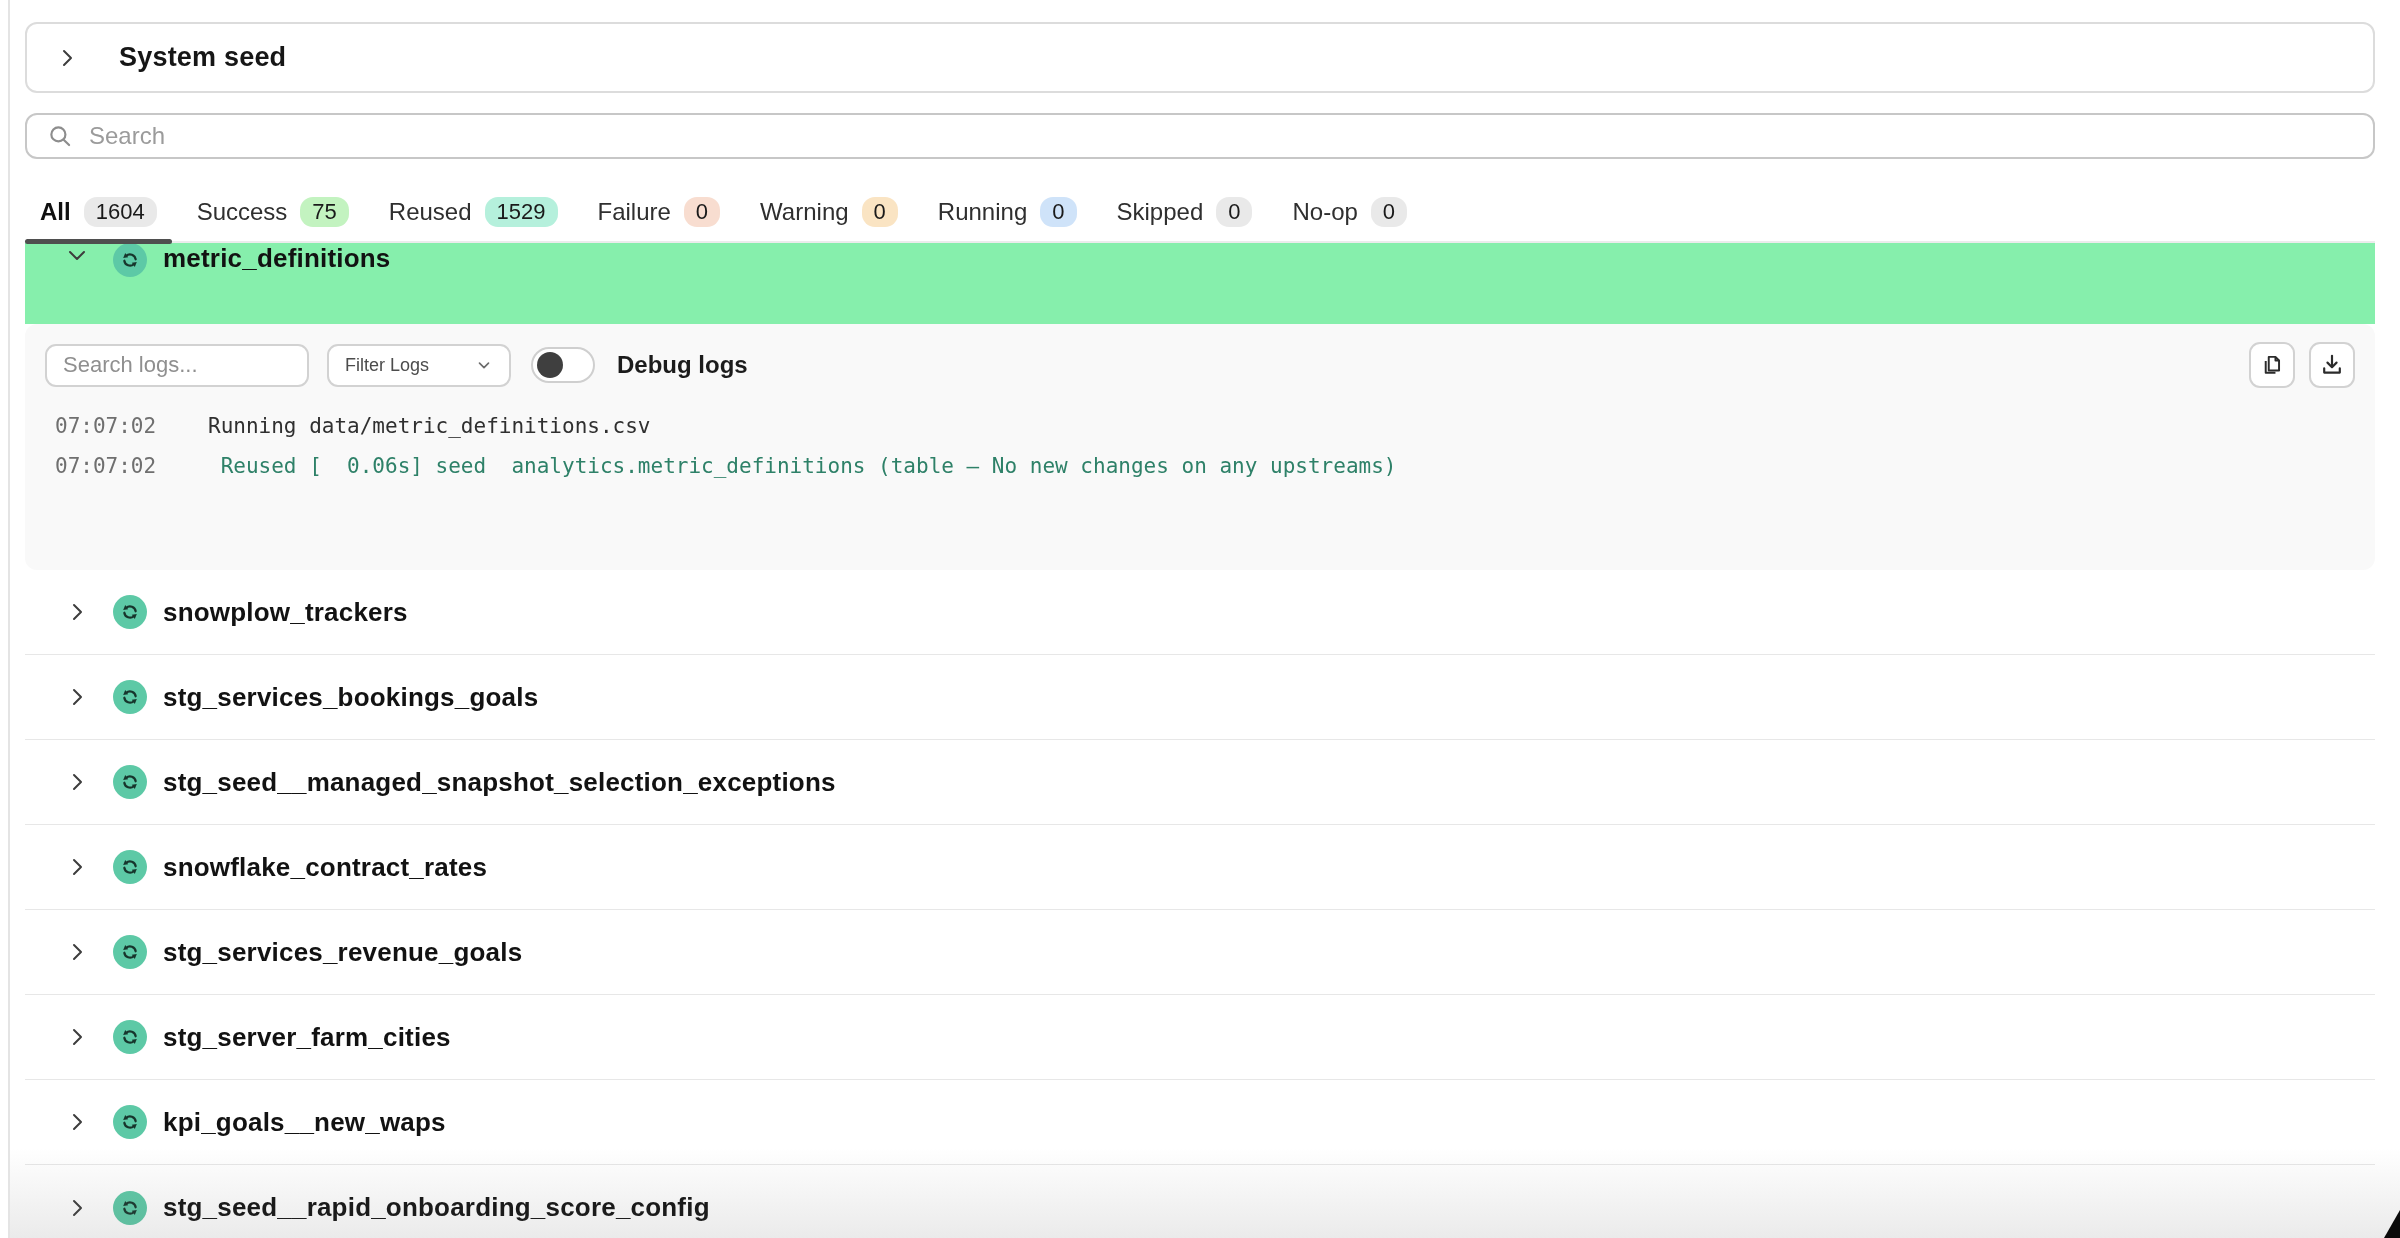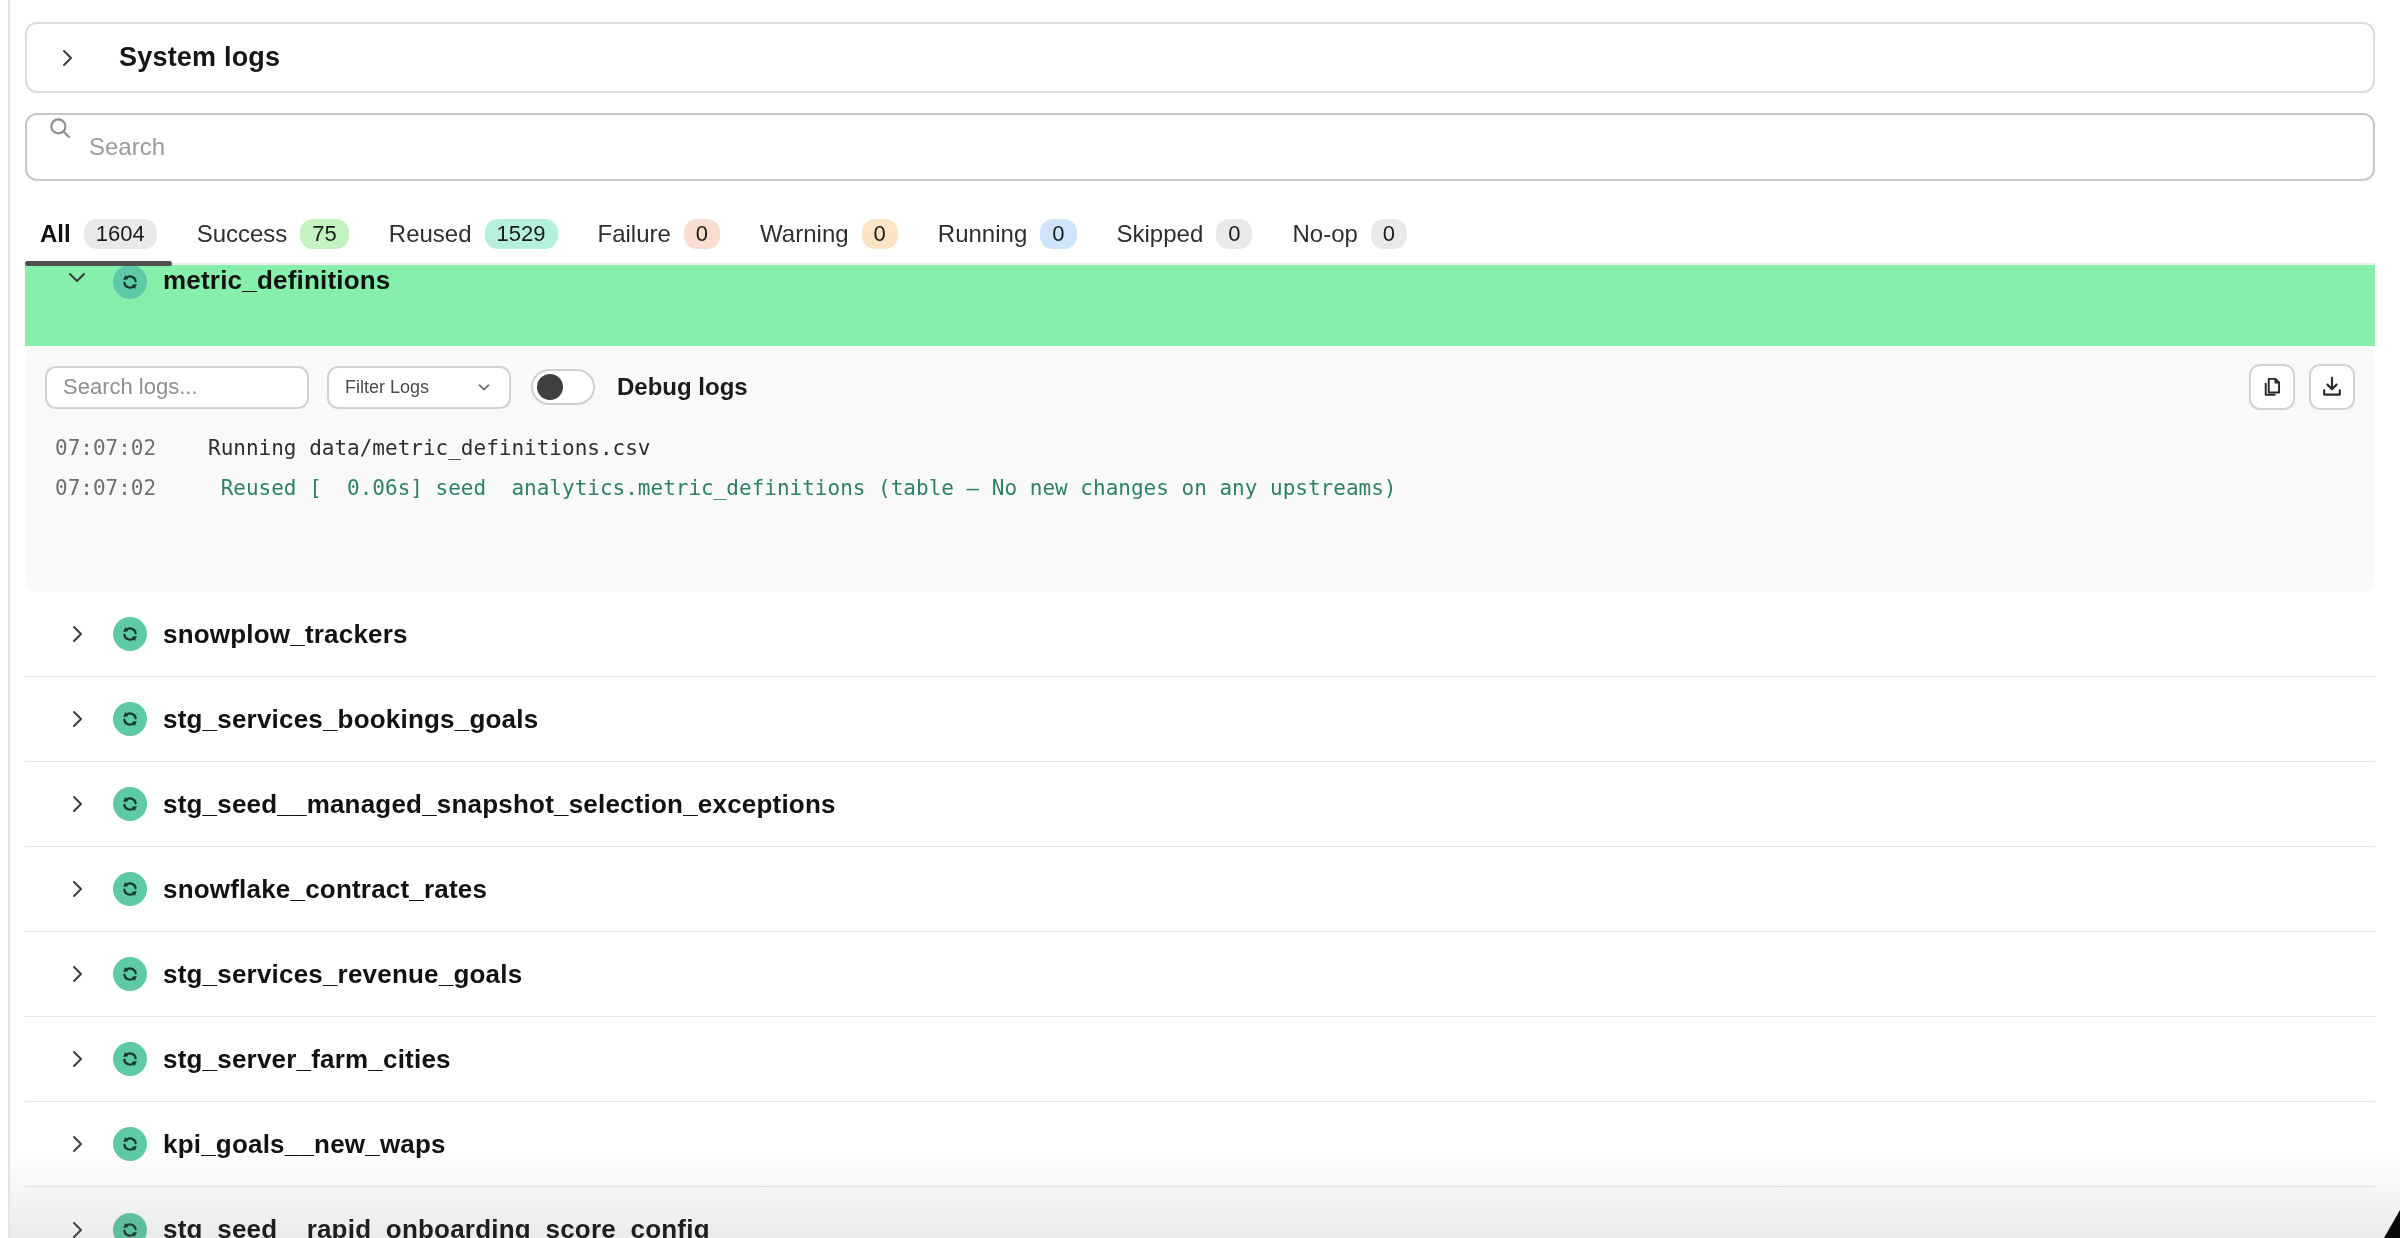--- a/index.html
+++ b/index.html
@@ -13,22 +13,22 @@
 
   
   .syslog-card {
     margin-top:22px; height:71px; border:2px solid #dcdcdc; border-radius:12px;
     display:flex; align-items:center; padding:0 28px; background:#fff; cursor:pointer;
   }
   .syslog-card .title { font-size:27px; font-weight:700; margin-left:40px; letter-spacing:.2px; }
 
   
   .search-box {
-    margin-top:20px; height:68px; border:2px solid #c7c7c7; border-radius:12px;
-    display:flex; padding:0 20px; background:#fff;
+    margin-top:20px; height:46px; border:2px solid #c7c7c7; border-radius:12px;
+    display:flex; align-items:center; padding:0 20px; background:#fff;
   }
   .search-box input {
     border:none; outline:none; background:transparent; font-size:24px; margin-left:16px;
     font-family:"Liberation Sans", sans-serif; color:#333; width:600px;
   }
   .search-box input::placeholder { color:#9b9b9b; }
 
   
   .tabs { margin-top:38px; display:flex; align-items:flex-end; border-bottom:2px solid #ececec; }
   .tab { position:relative; display:flex; align-items:center; padding:0 15px 14px 15px; margin-right:10px; cursor:pointer; }
@@ -113,21 +113,21 @@
 
 <div class="page">
   <div class="left-edge"></div>
 
   <div class="content">
 
     <div class="syslog-card">
       <svg width="24" height="24" viewBox="0 0 24 24">
         <path d="M9 5l7 7-7 7" fill="none" stroke="#3d3d3d" stroke-width="2" stroke-linecap="round" stroke-linejoin="round"></path>
       </svg>
-      <span class="title">System logs</span>
+      <span class="title">System seed</span>
     </div>
 
     <div class="search-box">
       <svg width="26" height="26" viewBox="0 0 24 24">
         <circle cx="10.5" cy="10.5" r="6.5" fill="none" stroke="#8d8d8d" stroke-width="2"></circle>
         <path d="M15.6 15.6l4.8 4.8" stroke="#8d8d8d" stroke-width="2" stroke-linecap="round"></path>
       </svg>
       <input type="text" placeholder="Search" style="">
     </div>
 

